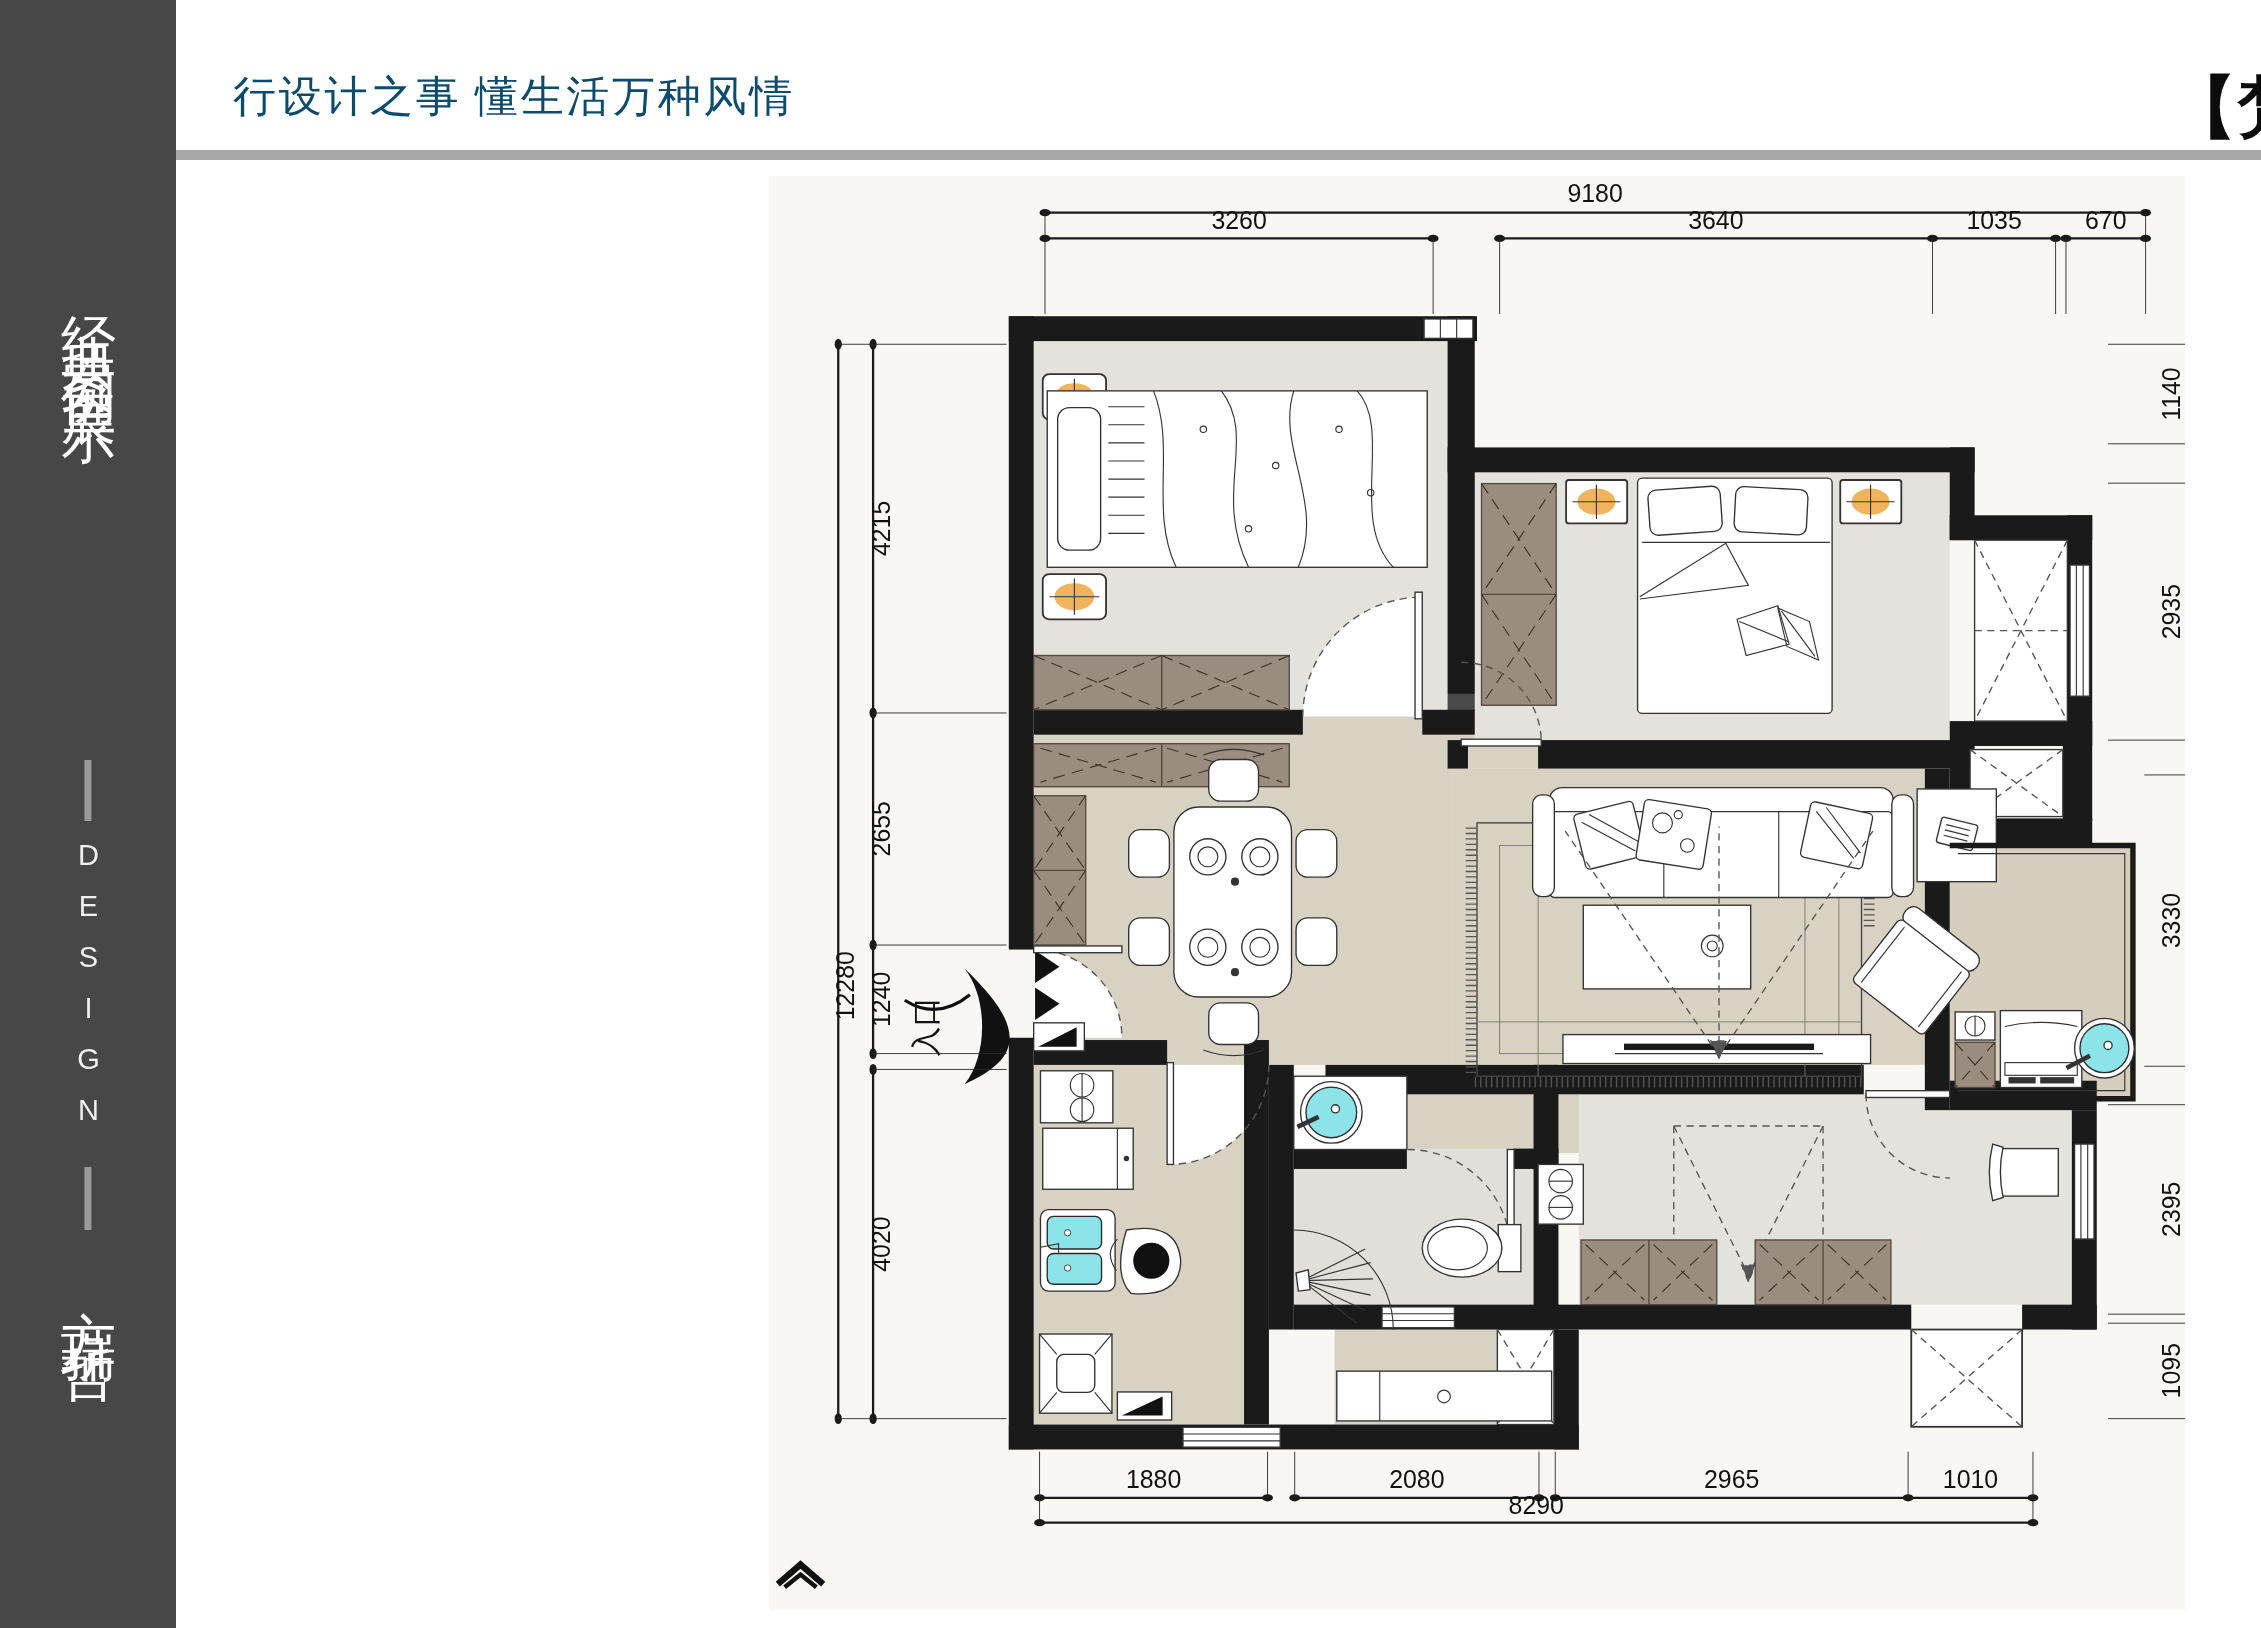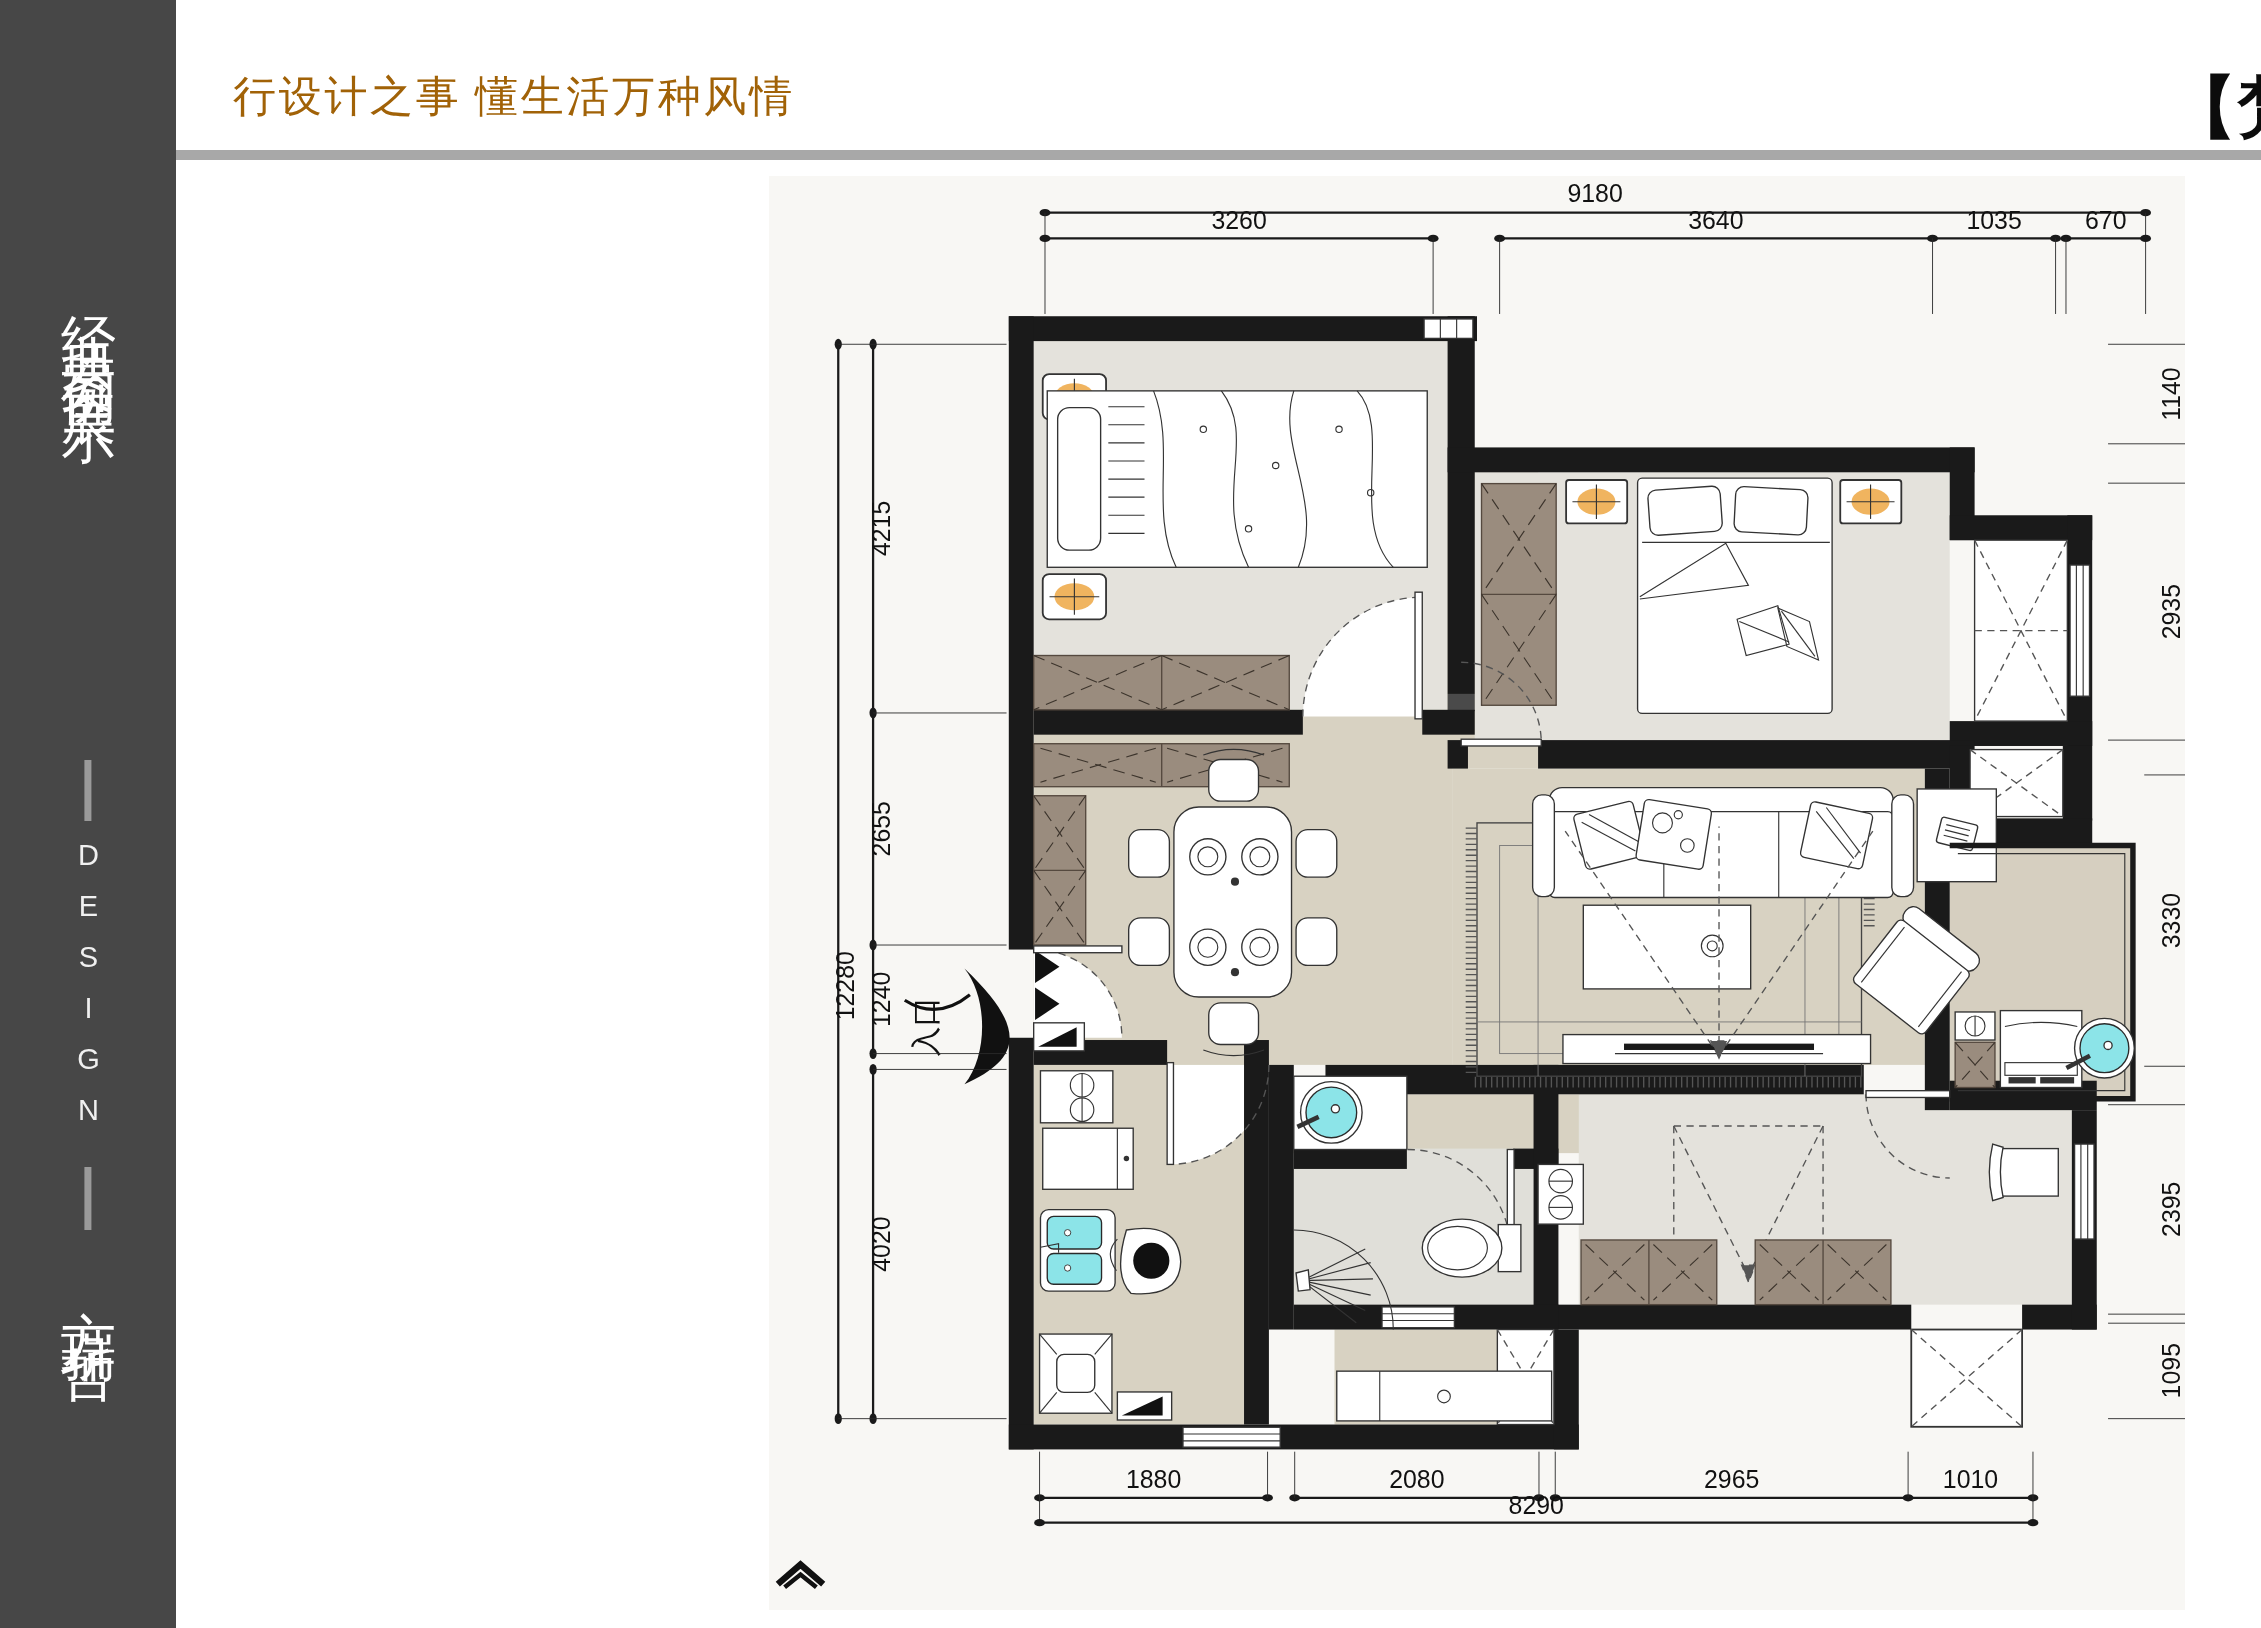--- a/index.html
+++ b/index.html
@@ -19,21 +19,21 @@
         font-size:29px;letter-spacing:19px;top:839px;}
   .v-author{top:1266px;font-size:55px;letter-spacing:18px;}
   .v-dash{position:absolute;left:50%;transform:translateX(-50%);
         width:7.2px;background:#9a9a9a;}
   .v-dash.d1{top:760px;height:61px;}
   .v-dash.d2{top:1167px;height:63px;}
 
   
   .tagline{position:absolute;left:233px;top:68px;
         font-family:"Liberation Serif","DejaVu Serif",serif;
-        font-size:43px;letter-spacing:2.7px;color:#a16207;text-align:right;}
+        font-size:43px;letter-spacing:2.7px;color:#0c4a6e;text-align:right;}
   .brand{position:absolute;right:296px;top:63px;
         font-family:"Liberation Serif","DejaVu Serif",serif;
         font-size:68px;font-weight:bold;color:#0c0c0c;letter-spacing:0.9px;}
   .h-divider{position:absolute;left:176px;top:150px;width:2718px;height:10px;background:#a8a8a8;}
 
   
   .plan-wrap{position:absolute;left:769px;top:176px;width:1416px;height:1434px;background:#f8f7f4;}
   .plan-wrap svg{display:block;}
   .chevron{position:absolute;left:771px;top:1559px;width:59px;height:32px;}
 

